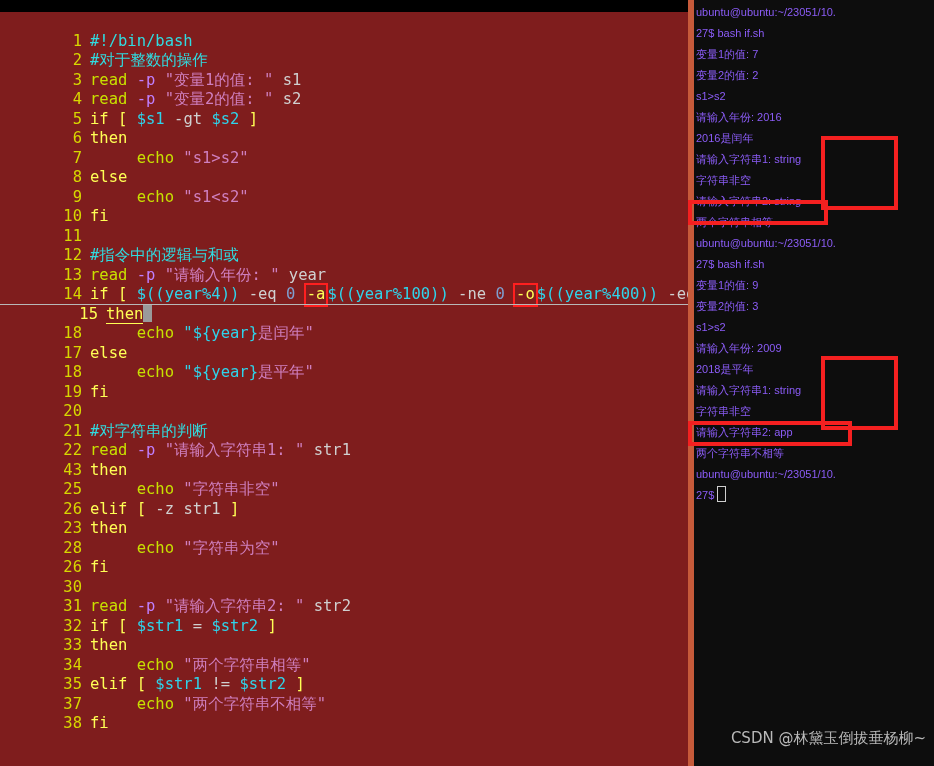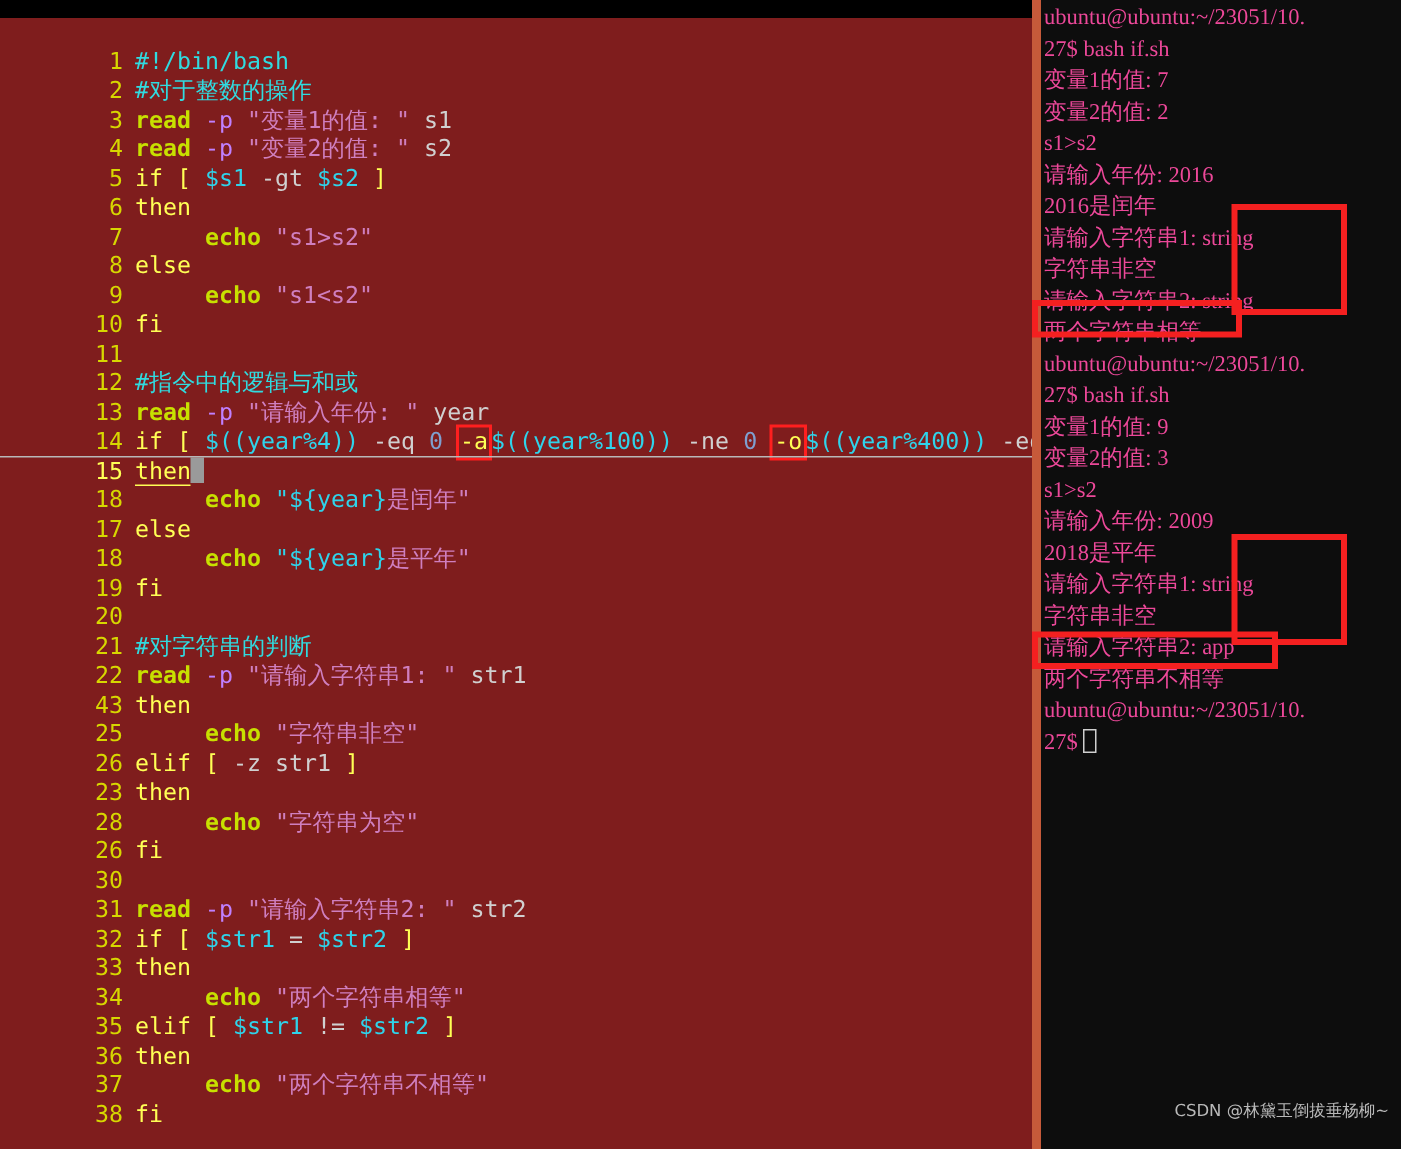--- a/index.html
+++ b/index.html
@@ -38,26 +38,26 @@
     white-space: pre;
     font-family: "DejaVu Sans Mono", "Liberation Mono", monospace;
   }
   .lnum {
     display: inline-block;
     width: 26px;
     text-align: right;
     color: #d7d700;
     margin-right: 8px;
   }
-  .code-line.cur .lnum { color: #ffff55; }
+  .code-line.cur .lnum { color: #ffff55; margin-left: 16px; }
   .code-body { display: inline; }
 
   
   .t-kw      { color: #ffff55; }  
-  .t-cmd     { color: #c8e000; font-weight: bold; }  
+  .t-cmd     { color: #c8e000; }  
   .t-opt     { color: #c080ff; }  
   .t-str     { color: #cf7fbf; }  
   .t-var     { color: #2fd3ea; }  
   .t-plain   { color: #d0d0d0; }  
   .t-cmt     { color: #30dbe0; }  
   .t-num     { color: #7f9fcf; }
   .t-hl      { color: #ffff55; }
 
   
   .inbox {
@@ -122,24 +122,24 @@
     width: 240px;
     height: 766px;
     background: #0d0d0d;
     overflow: hidden;
     padding: 2px 0 0 2px;
     box-sizing: border-box;
   }
   .term-line {
     height: 21px;
     line-height: 21px;
-    font-size: 15px;
-    color: #ec4899;
+    font-size: 11px;
+    color: #8b5cf6;
     white-space: pre;
-    font-family: Liberation Serif, serif;
+    font-family: Liberation Sans, sans-serif;
   }
   .term-cursor {
     display: inline-block;
     width: 9px;
     height: 16px;
     border: 1px solid #cfcfcf;
     box-sizing: border-box;
     vertical-align: -3px;
   }
 
@@ -149,21 +149,21 @@
     border: 4px solid #f42020;
     box-sizing: border-box;
     pointer-events: none;
   }
 
   
   #watermark {
     position: absolute;
     right: 8px;
     bottom: 18px;
-    font-size: 11px;
+    font-size: 15px;
     color: #b9b9b9;
     font-family: "DejaVu Sans", "Liberation Sans", sans-serif;
     white-space: nowrap;
   }
 </style>
 </head>
 <body>
 
 <div id="app">
 
@@ -300,23 +300,20 @@
     </div>
 
     <div class="code-line">
       <span class="lnum">34</span><span class="code-body">     <span class="t-cmd">echo</span> <span class="t-str">"两个字符串相等"</span></span>
     </div>
 
     <div class="code-line">
       <span class="lnum">35</span><span class="code-body"><span class="t-kw">elif</span> <span class="t-kw">[</span> <span class="t-var">$str1</span> <span class="t-plain">!=</span> <span class="t-var">$str2</span> <span class="t-kw">]</span></span>
     </div>
 
-    <div class="code-line">
-      <span class="lnum">36</span><span class="code-body"><span class="t-kw">then</span></span>
-    </div>
 
     <div class="code-line">
       <span class="lnum">37</span><span class="code-body">     <span class="t-cmd">echo</span> <span class="t-str">"两个字符串不相等"</span></span>
     </div>
 
     <div class="code-line">
       <span class="lnum">38</span><span class="code-body"><span class="t-kw">fi</span></span>
     </div>
 
     <div id="editor-scrollbar">

